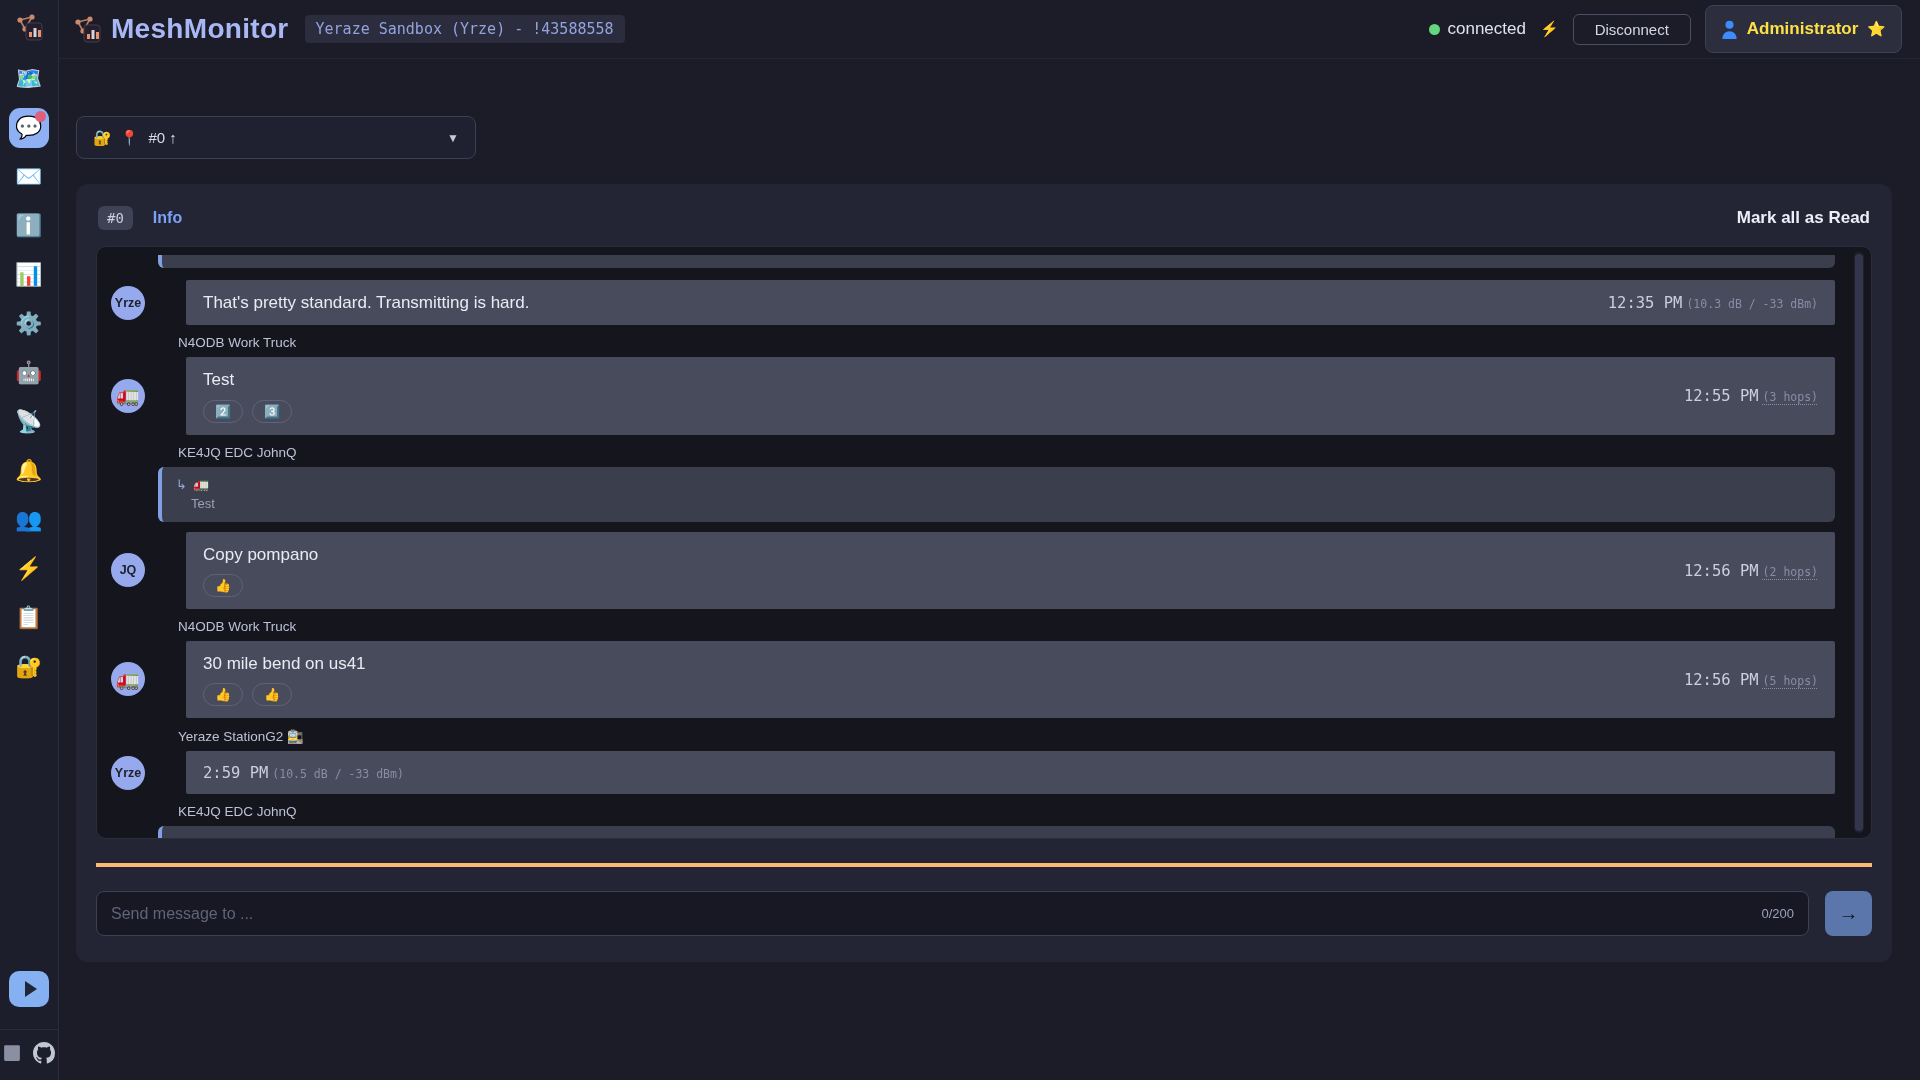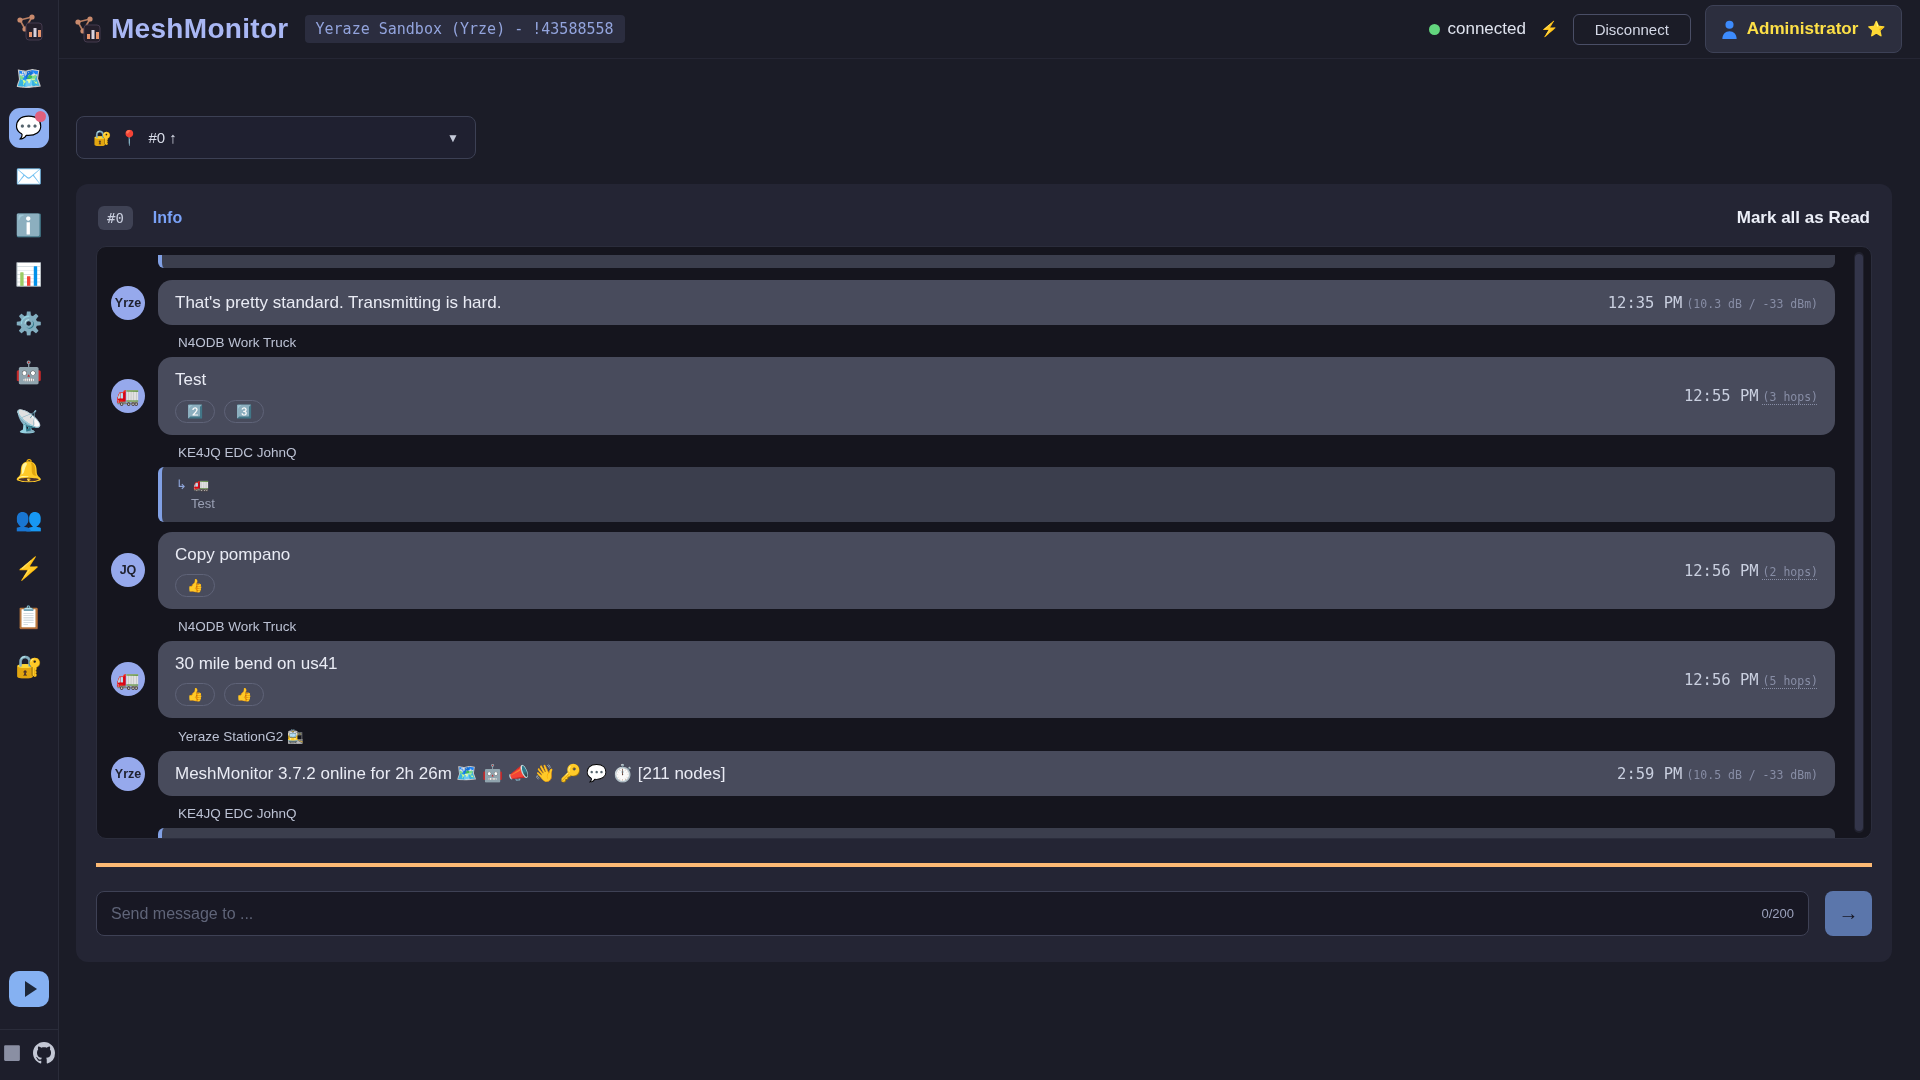--- a/index.html
+++ b/index.html
@@ -49,21 +49,21 @@
   .mark-read { margin-left:auto; color:#eceff8; font-weight:bold; font-size:17px; cursor:pointer; }
 
   .messages { background:#15151e; border:1px solid #2b2d3c; border-radius:10px; height:593px; padding:8px 36px 14px 14px; overflow:hidden; position:relative; }
   .scrollbar { position:absolute; right:7px; top:5px; bottom:5px; width:10px; border-radius:5px; background:#20212d; }
   .scroll-thumb { position:absolute; left:1px; right:1px; top:2px; bottom:2px; border-radius:4px; background:#33354a; }
 
   .msg-row { display:flex; align-items:center; gap:13px; margin-bottom:10px; }
   .avatar { width:34px; height:34px; border-radius:50%; background:#96a9ec; color:#20222f; font-weight:bold; font-size:12.5px; display:flex; align-items:center; justify-content:center; flex-shrink:0; }
   .avatar.emoji { font-size:19px; }
   .av-spacer { width:34px; flex-shrink:0; }
-  .bubble { flex:1; background:#484b5c; border-radius:14px; padding:12px 17px; display:flex; justify-content:space-between; align-items:center; gap:8px; min-width:0; }
+  .bubble { flex:1; background:#484b5c; border-radius:2px; padding:12px 17px; display:flex; justify-content:space-between; align-items:center; gap:8px; min-width:0;margin-left:28px; }
   .bubble-main { display:flex; flex-direction:column; gap:9px; min-width:0; }
   .msg-text { color:#e9ebf4; font-size:17px; line-height:1.25; }
   .reactions { display:flex; gap:9px; }
   .reaction { border:1px solid #5f6378; border-radius:15px; padding:4px 11px; font-size:13px; cursor:pointer; line-height:1; }
   .time-wrap { white-space:nowrap; font-family:"DejaVu Sans Mono",monospace; flex-shrink:0; }
   .msg-time { color:#c9cfdf; font-size:15.5px; }
   .msg-meta { font-size:11.5px; color:#878da5; margin-left:4px; }
   .msg-meta.hops { text-decoration:underline dotted; text-underline-offset:3px; }
   .sender { color:#bcc2d4; font-size:13.5px; margin:3px 0 7px 67px; }
   .quote { flex:1; background:#3b3e4d; border-left:4px solid #81a0e4; border-radius:6px; padding:8px 14px; color:#9aa0b4; font-size:13px; line-height:1.5; }
@@ -278,23 +278,20 @@
                     <span class="reaction">👍</span>
                   </div>
                 </div>
                 <div class="time-wrap"><span class="msg-time">12:56 PM</span><span class="msg-meta hops">(5 hops)</span></div>
               </div>
             </div>
             <div class="sender">Yeraze StationG2 🚉</div>
             <div class="msg-row">
               <div class="avatar">Yrze</div>
               <div class="bubble">
-                <div class="bubble-main">
-                  <div class="msg-text">MeshMonitor 3.7.2 online for 2h 26m 🗺️ 🤖 📣 👋 🔑 💬 ⏱️ [211 nodes]</div>
-                </div>
                 <div class="time-wrap"><span class="msg-time">2:59 PM</span><span class="msg-meta">(10.5 dB / -33 dBm)</span></div>
               </div>
             </div>
             <div class="sender">KE4JQ EDC JohnQ</div>
             <div class="msg-row">
               <div class="av-spacer"></div>
               <div class="quote italic"><span class="arrow">↳</span><span>Message not available</span></div>
             </div>
           </div>
 

